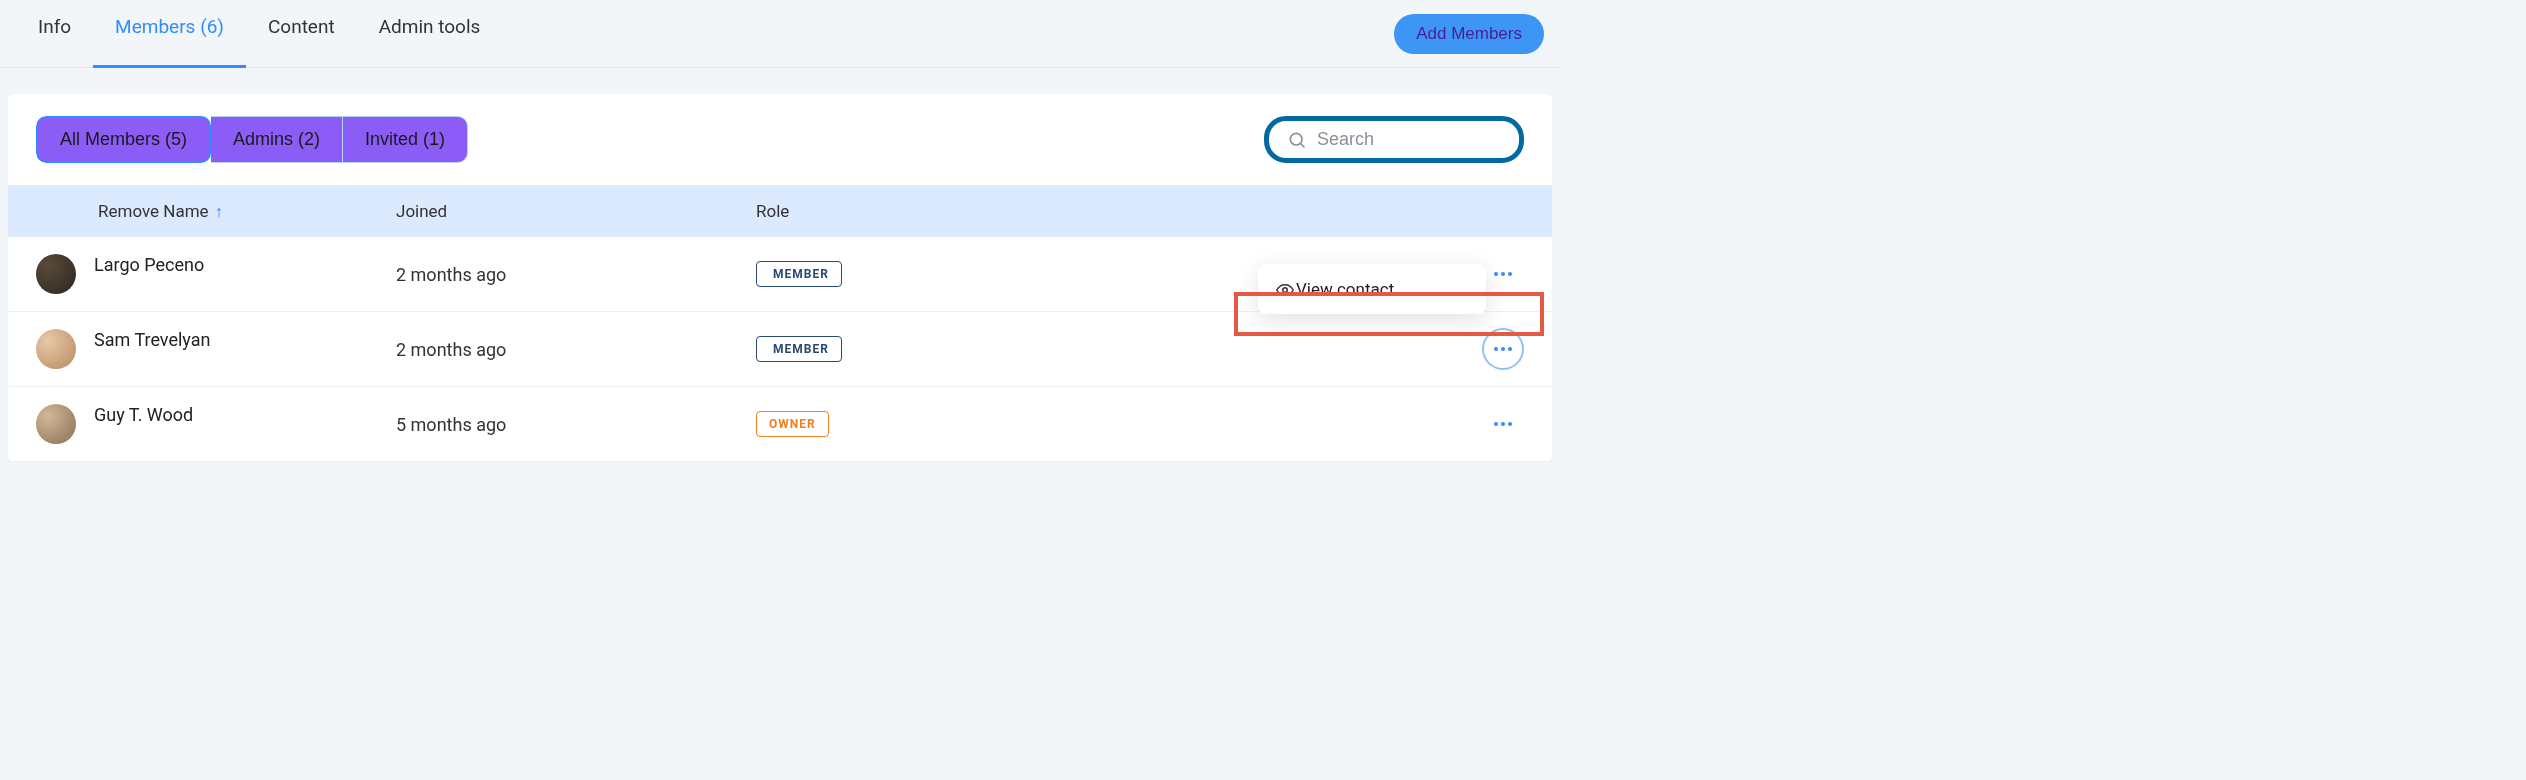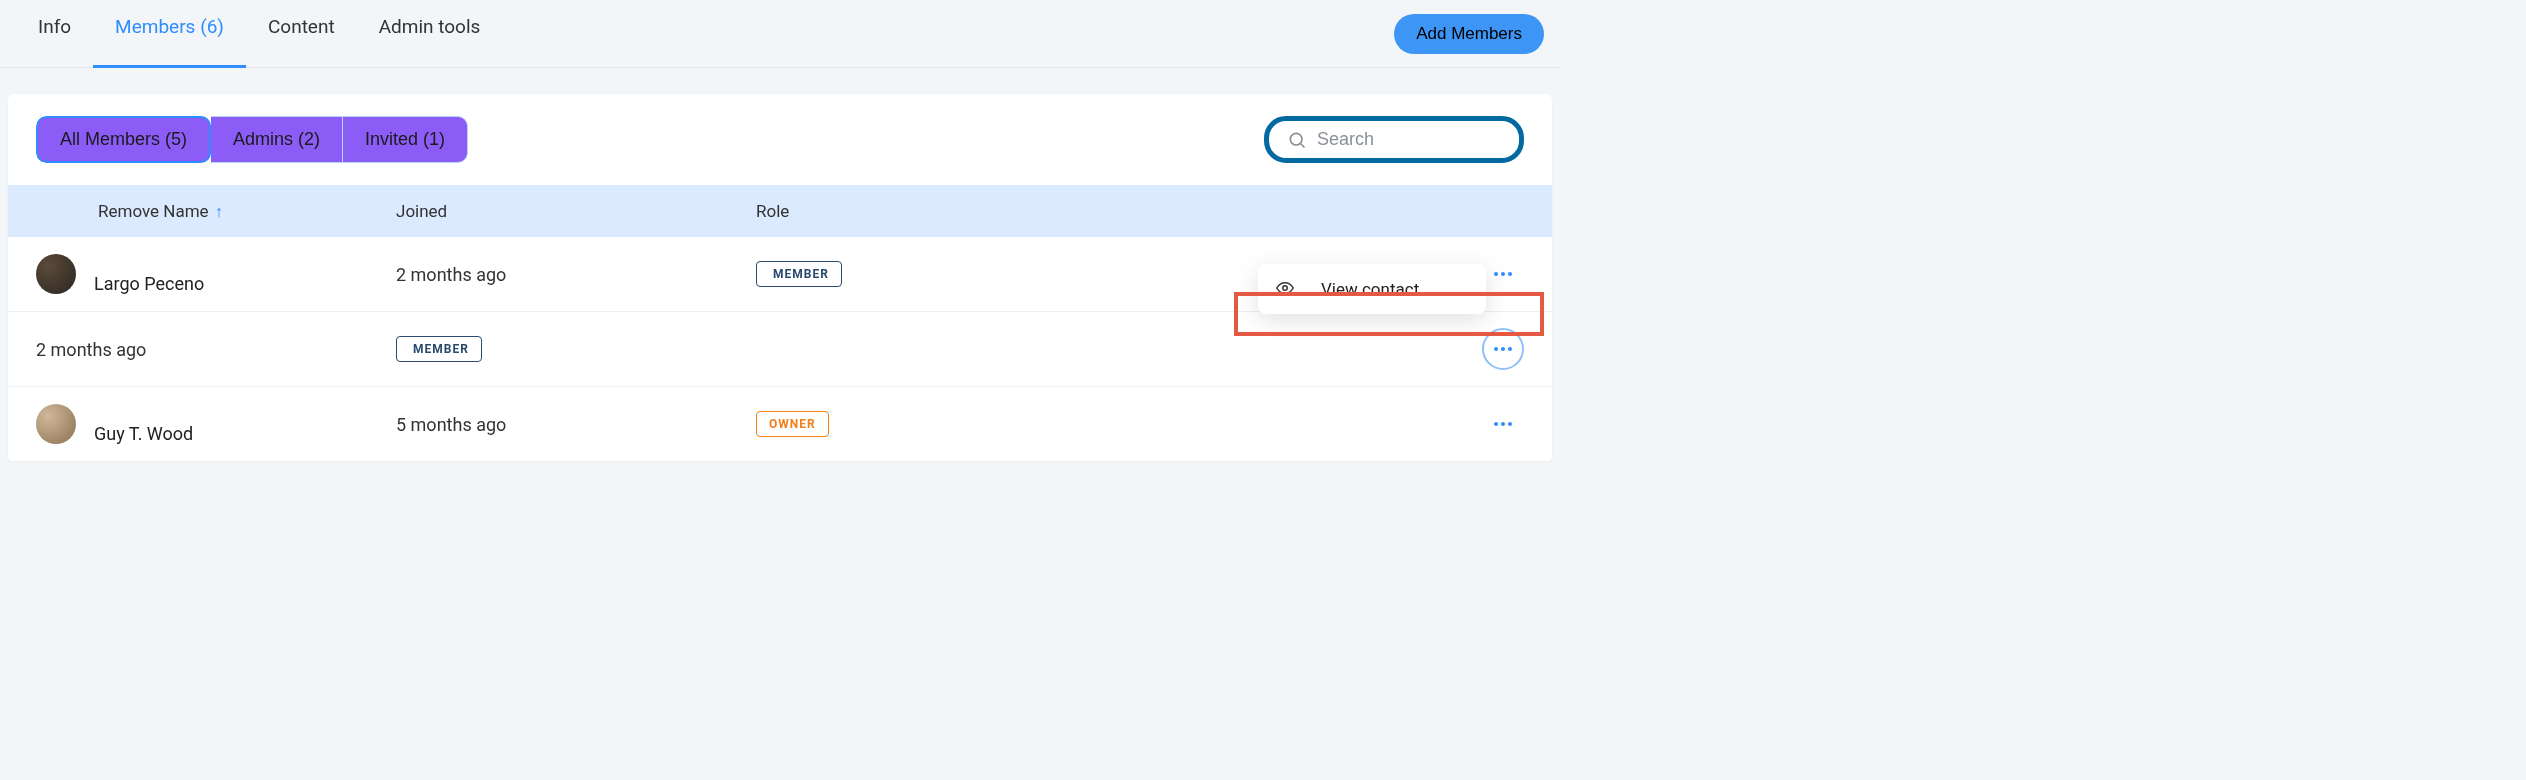--- a/index.html
+++ b/index.html
@@ -30,21 +30,21 @@
     .tab.active::after {
       content: "";
       position: absolute;
       left: 0; right: 0; bottom: 0;
       height: 3px;
       background: #2f8dff;
     }
     .add-members-btn {
       margin-left: auto;
       background: #3d95f5;
-      color: #000000;
+      color: #4c1d95;
       border: none;
       border-radius: 22px;
       padding: 10px 22px;
       font-size: 17px;
       cursor: pointer;
       font-weight: 500;
     }
     .content-card {
       background: #fff;
       margin: 26px 8px 0 8px;
@@ -109,21 +109,21 @@
     .col-joined { width: 360px; }
     .col-role { flex: 1; }
     .sort-arrow { color: #2f8dff; font-size: 16px; }
     .row {
       display: flex;
       align-items: center;
       padding: 16px 28px;
       border-bottom: 1px solid #eef1f4;
       position: relative;
     }
-    .cell-name { width: 360px; display:flex; align-items:flex-end; gap: 18px; }
+    .cell-name { width: 360px; display:flex; align-items:flex-start; gap: 18px; }
     .avatar {
       width: 40px; height: 40px; border-radius: 50%;
       background: linear-gradient(135deg,#b0b0b0,#d8d8d8);
       flex-shrink: 0;
     }
     .avatar.a1 { background: radial-gradient(circle at 30% 30%, #5b4a3a, #2b2620); }
     .avatar.a2 { background: radial-gradient(circle at 30% 30%, #e6c9a8, #b88a5f); }
     .avatar.a3 { background: radial-gradient(circle at 30% 30%, #d1b89a, #8a7050); }
     .name-text { font-size: 18px; color: #222; }
     .cell-joined { width: 360px; color: #333; }
@@ -158,22 +158,22 @@
       top: -48px;
       background: #fff;
       border-radius: 8px;
       box-shadow: 0 6px 24px rgba(0,0,0,0.12);
       width: 228px;
       padding: 6px 0;
       z-index: 10;
     }
     .dropdown-item {
       display:flex;
-      align-items:flex-start;
-      gap: 27px;
+      align-items:flex-end;
+      gap: 2px;
       padding: 9px 18px;
       font-size: 17px;
       color: #222;
       cursor:pointer;
     }
     .dropdown-item.highlight { color: #2f8dff; }
     .dropdown-icon { width:18px; display:flex; justify-content:center; }
     .highlight-box {
       position: absolute;
       border: 4px solid #e55842;
@@ -232,20 +232,24 @@
       <button class="row-actions-btn">
         <span class="dots">
             <span></span>
             <span></span>
             <span></span>
           </span>
       </button>
     </div>
 
     <div class="row" style="position:relative;">
+      <div class="cell-name">
+        <div class="avatar a2"></div>
+        <span class="name-text">Sam Trevelyan</span>
+      </div>
       <div class="cell-joined">2 months ago</div>
       <div class="cell-role">
         <span class="badge member">MEMBER</span>
       </div>
       <button class="row-actions-btn focused">
         <span class="dots">
             <span></span>
             <span></span>
             <span></span>
           </span>

